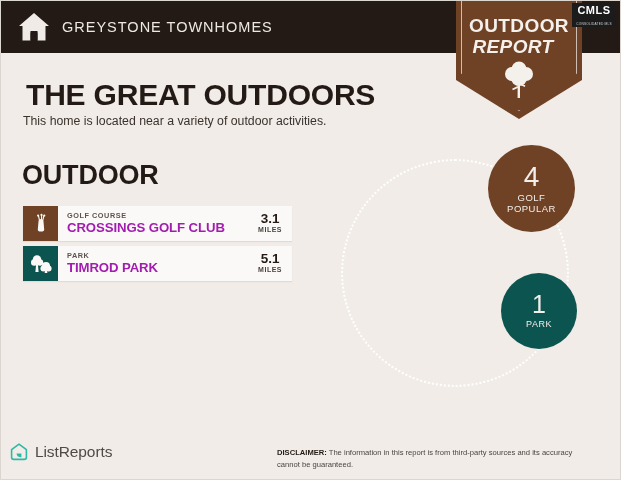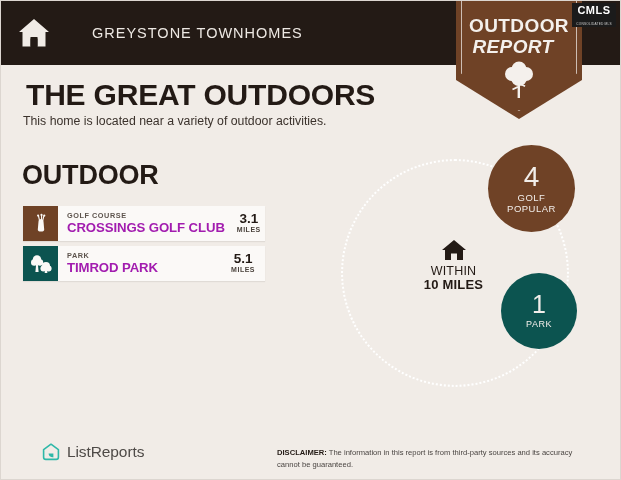--- a/index.html
+++ b/index.html
@@ -21,25 +21,24 @@
     overflow: hidden;
     box-sizing: border-box;
     border: 1px solid #dcd6d0;
   }
 
   
   .header-bar {
     position: absolute;
     left: 0; top: 0;
     width: 621px;
-    height: 64px;
+    height: 52px;
     background: #231A15;
     display: flex;
     align-items: center;
-    gap: 30px;
   }
   .header-home-icon {
     margin-left: 17px;
     width: 32px;
     height: 30px;
     display: block;
   }
   .header-title {
     margin-left: 12px;
     color: #EDE8E3;
@@ -159,21 +158,21 @@
     color: #231A15;
     letter-spacing: -0.2px;
     margin: 0;
   }
 
   
   .list {
     position: absolute;
     left: 22px;
     top: 205px;
-    width: 242px;
+    width: 269px;
   }
   .list-item {
     display: flex;
     align-items: stretch;
     background: #FBF9F7;
     height: 35px;
     margin-bottom: 5px;
     box-shadow: 0 1px 1px rgba(0,0,0,0.07);
   }
   .li-icon {
@@ -308,21 +307,21 @@
     font-size: 9.5px;
     font-weight: 400;
     letter-spacing: 0.5px;
     line-height: 1.15;
   }
   .stat-park .stat-label { font-size: 9px; }
 
   
   .footer-logo {
     position: absolute;
-    left: 40px;
+    left: 8px;
     top: 441px;
     display: flex;
     align-items: center;
     text-align: center;
   }
   .footer-logo-icon {
     width: 20px;
     height: 20px;
     display: block;
   }
@@ -433,28 +432,20 @@
       <div class="li-dist">
         <span class="li-num">5.1</span>
         <span class="li-unit">MILES</span>
       </div>
     </div>
 
   </div>
 
   <div class="dot-circle"></div>
 
-  <div class="within">
-    <svg class="within-icon" viewBox="0 0 26 22">
-      <path d="M13 1 L25 11 L22 11 L22 21 L16 21 L16 14.5 L10 14.5 L10 21 L4 21 L4 11 L1 11 Z" fill="#231A15"></path>
-      <rect x="10" y="15.5" width="6" height="5.5" fill="#F1ECE7"></rect>
-    </svg>
-    <div class="within-l1">WITHIN</div>
-    <div class="within-l2">10 MILES</div>
-  </div>
 
   <div class="stat stat-golf">
     <div class="stat-num">4</div>
     <div class="stat-label">GOLF</div>
     <div class="stat-label">POPULAR</div>
   </div>
 
   <div class="stat stat-park">
     <div class="stat-num">1</div>
     <div class="stat-label">PARK</div>

